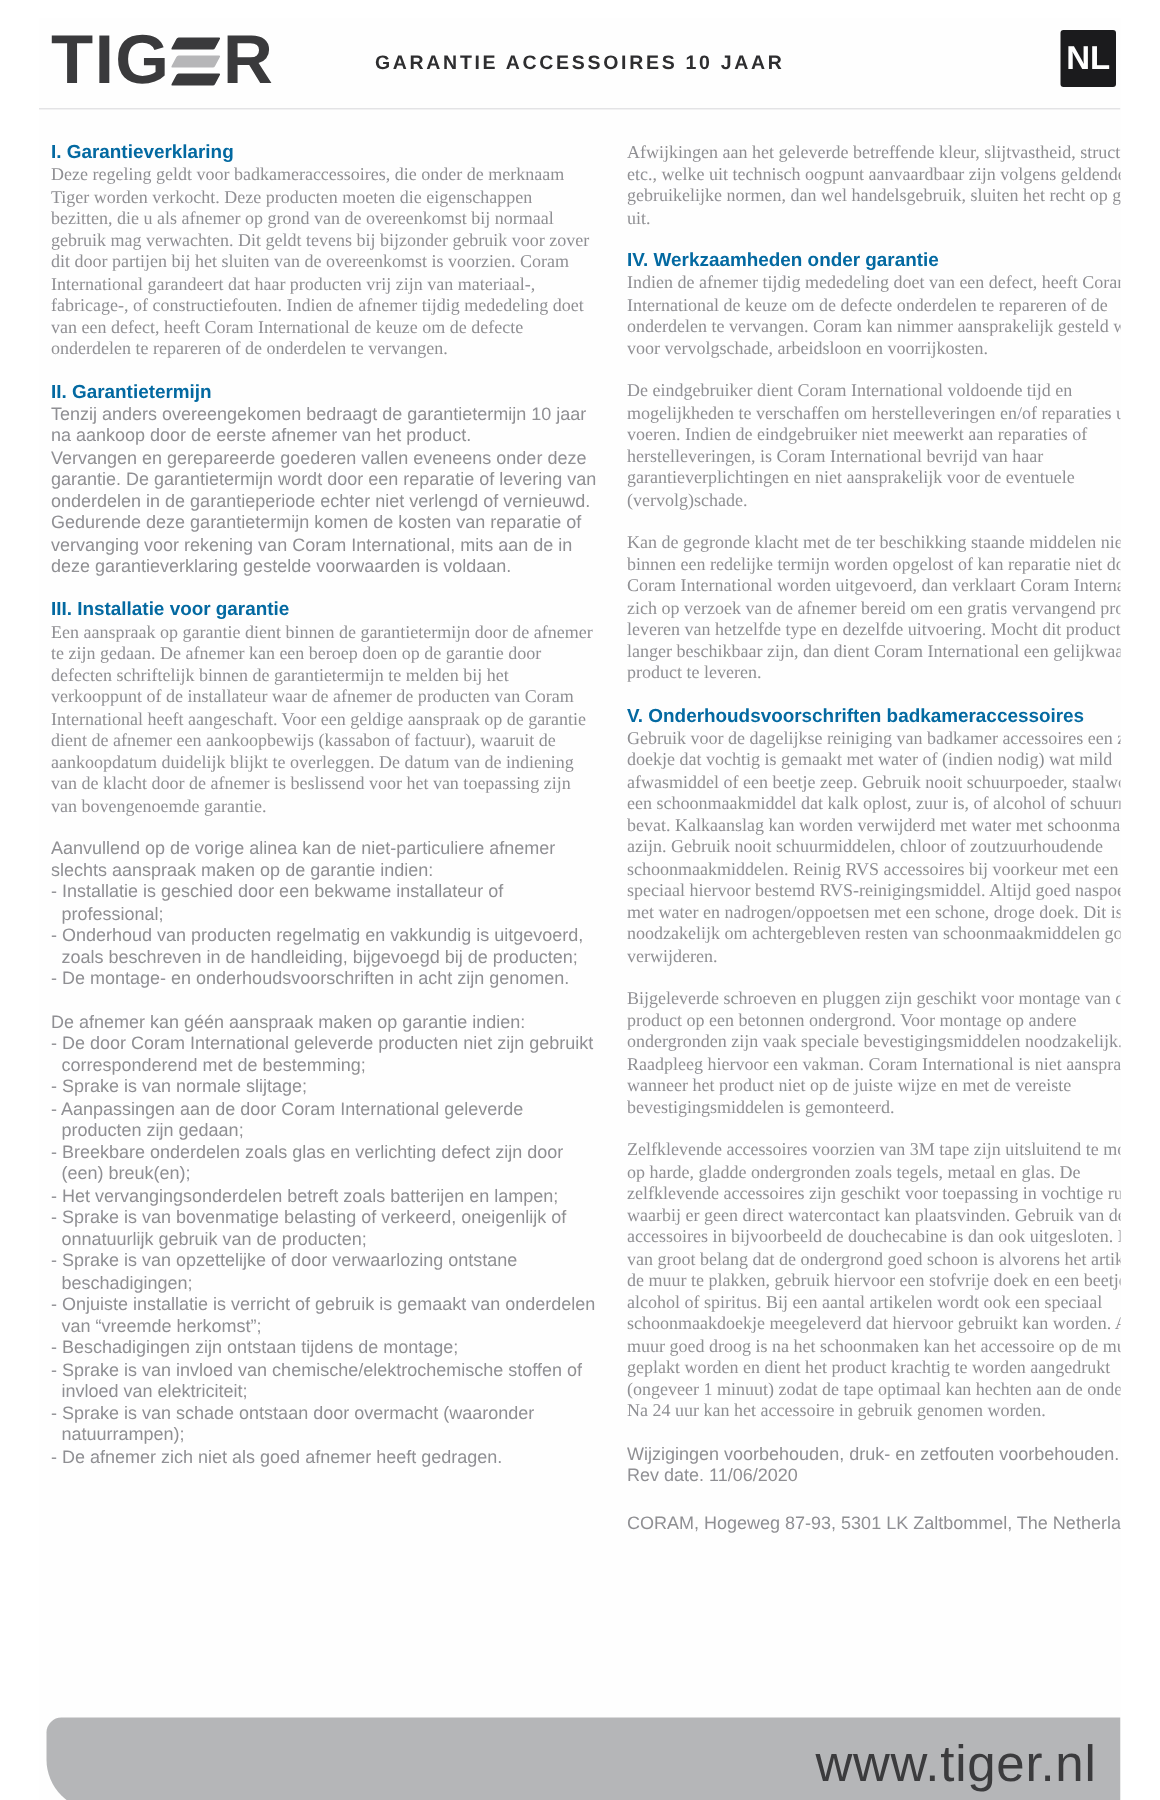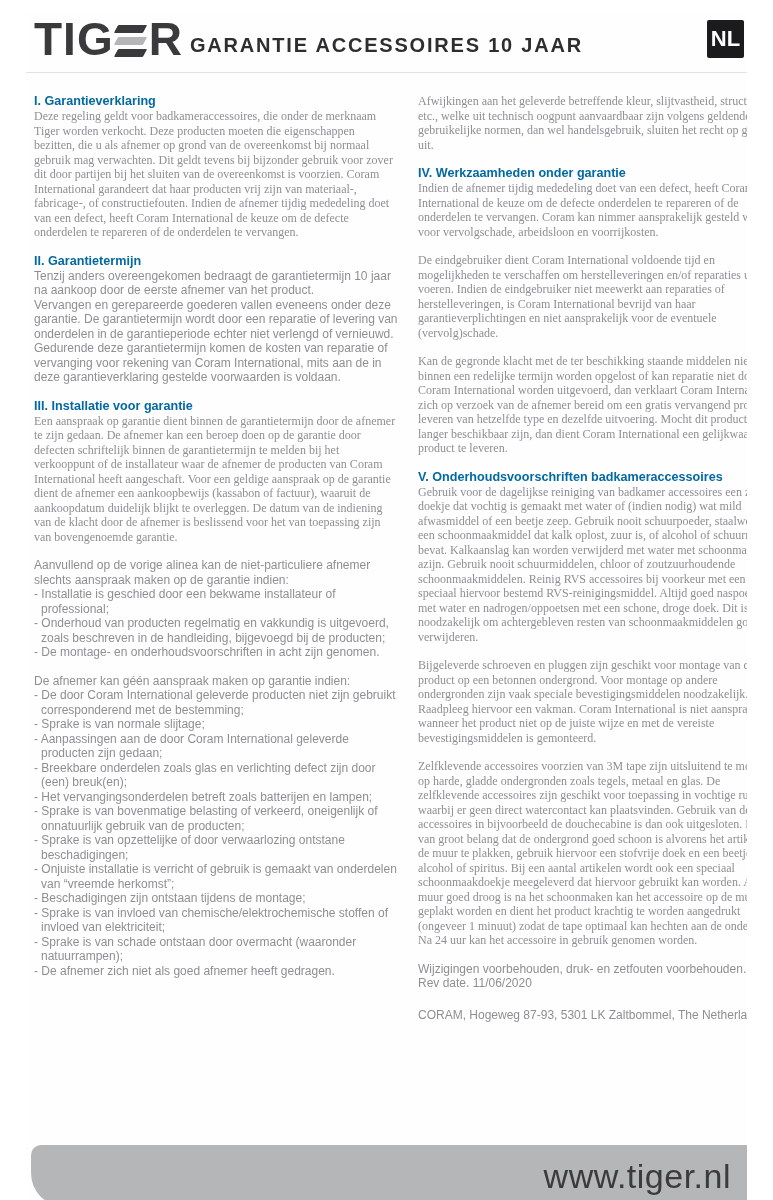--- a/index.html
+++ b/index.html
@@ -10,21 +10,21 @@
     margin:12px auto; overflow:hidden;
   }
   
   .logo { position:absolute; left:8px; top:4px; height:46px; display:flex; align-items:center; }
   .logo-text { font-size:46px; font-weight:bold; color:#3a3a3c; letter-spacing:1px; line-height:1; }
   .logo-ebars { display:inline-flex; flex-direction:column; justify-content:center; gap:4px; margin:0 4px 0 2px; padding-top:4px; }
   .logo-ebars .bar { width:29px; height:8px; background:#3a3a3c; transform:skewX(-28deg); border-radius:1px; }
   .logo-ebars .bar.mid { background:#b6b6b8; }
   .doc-title {
     position:absolute; left:0; right:0; top:22px; text-align:center;
-    font-size:20px; font-weight:bold; letter-spacing:1.8px; color:#2e2e30;
+    font-size:13px; font-weight:bold; letter-spacing:1.8px; color:#2e2e30;
   }
   .lang-badge {
     position:absolute; right:3px; top:8px; width:37px; height:38px;
     background:#1b1b1d; color:#ffffff; font-size:22px; font-weight:bold;
     display:flex; align-items:center; justify-content:center; border-radius:2px;
   }
   .header-divider { position:absolute; left:0; right:0; top:60px; height:1px; background:#e3e3e5; }
   
   .col { position:absolute; top:82px; font-size:12px; line-height:14.5px; color:#8f8f93; }
   .col-left  { left:8px;  width:364px; }

